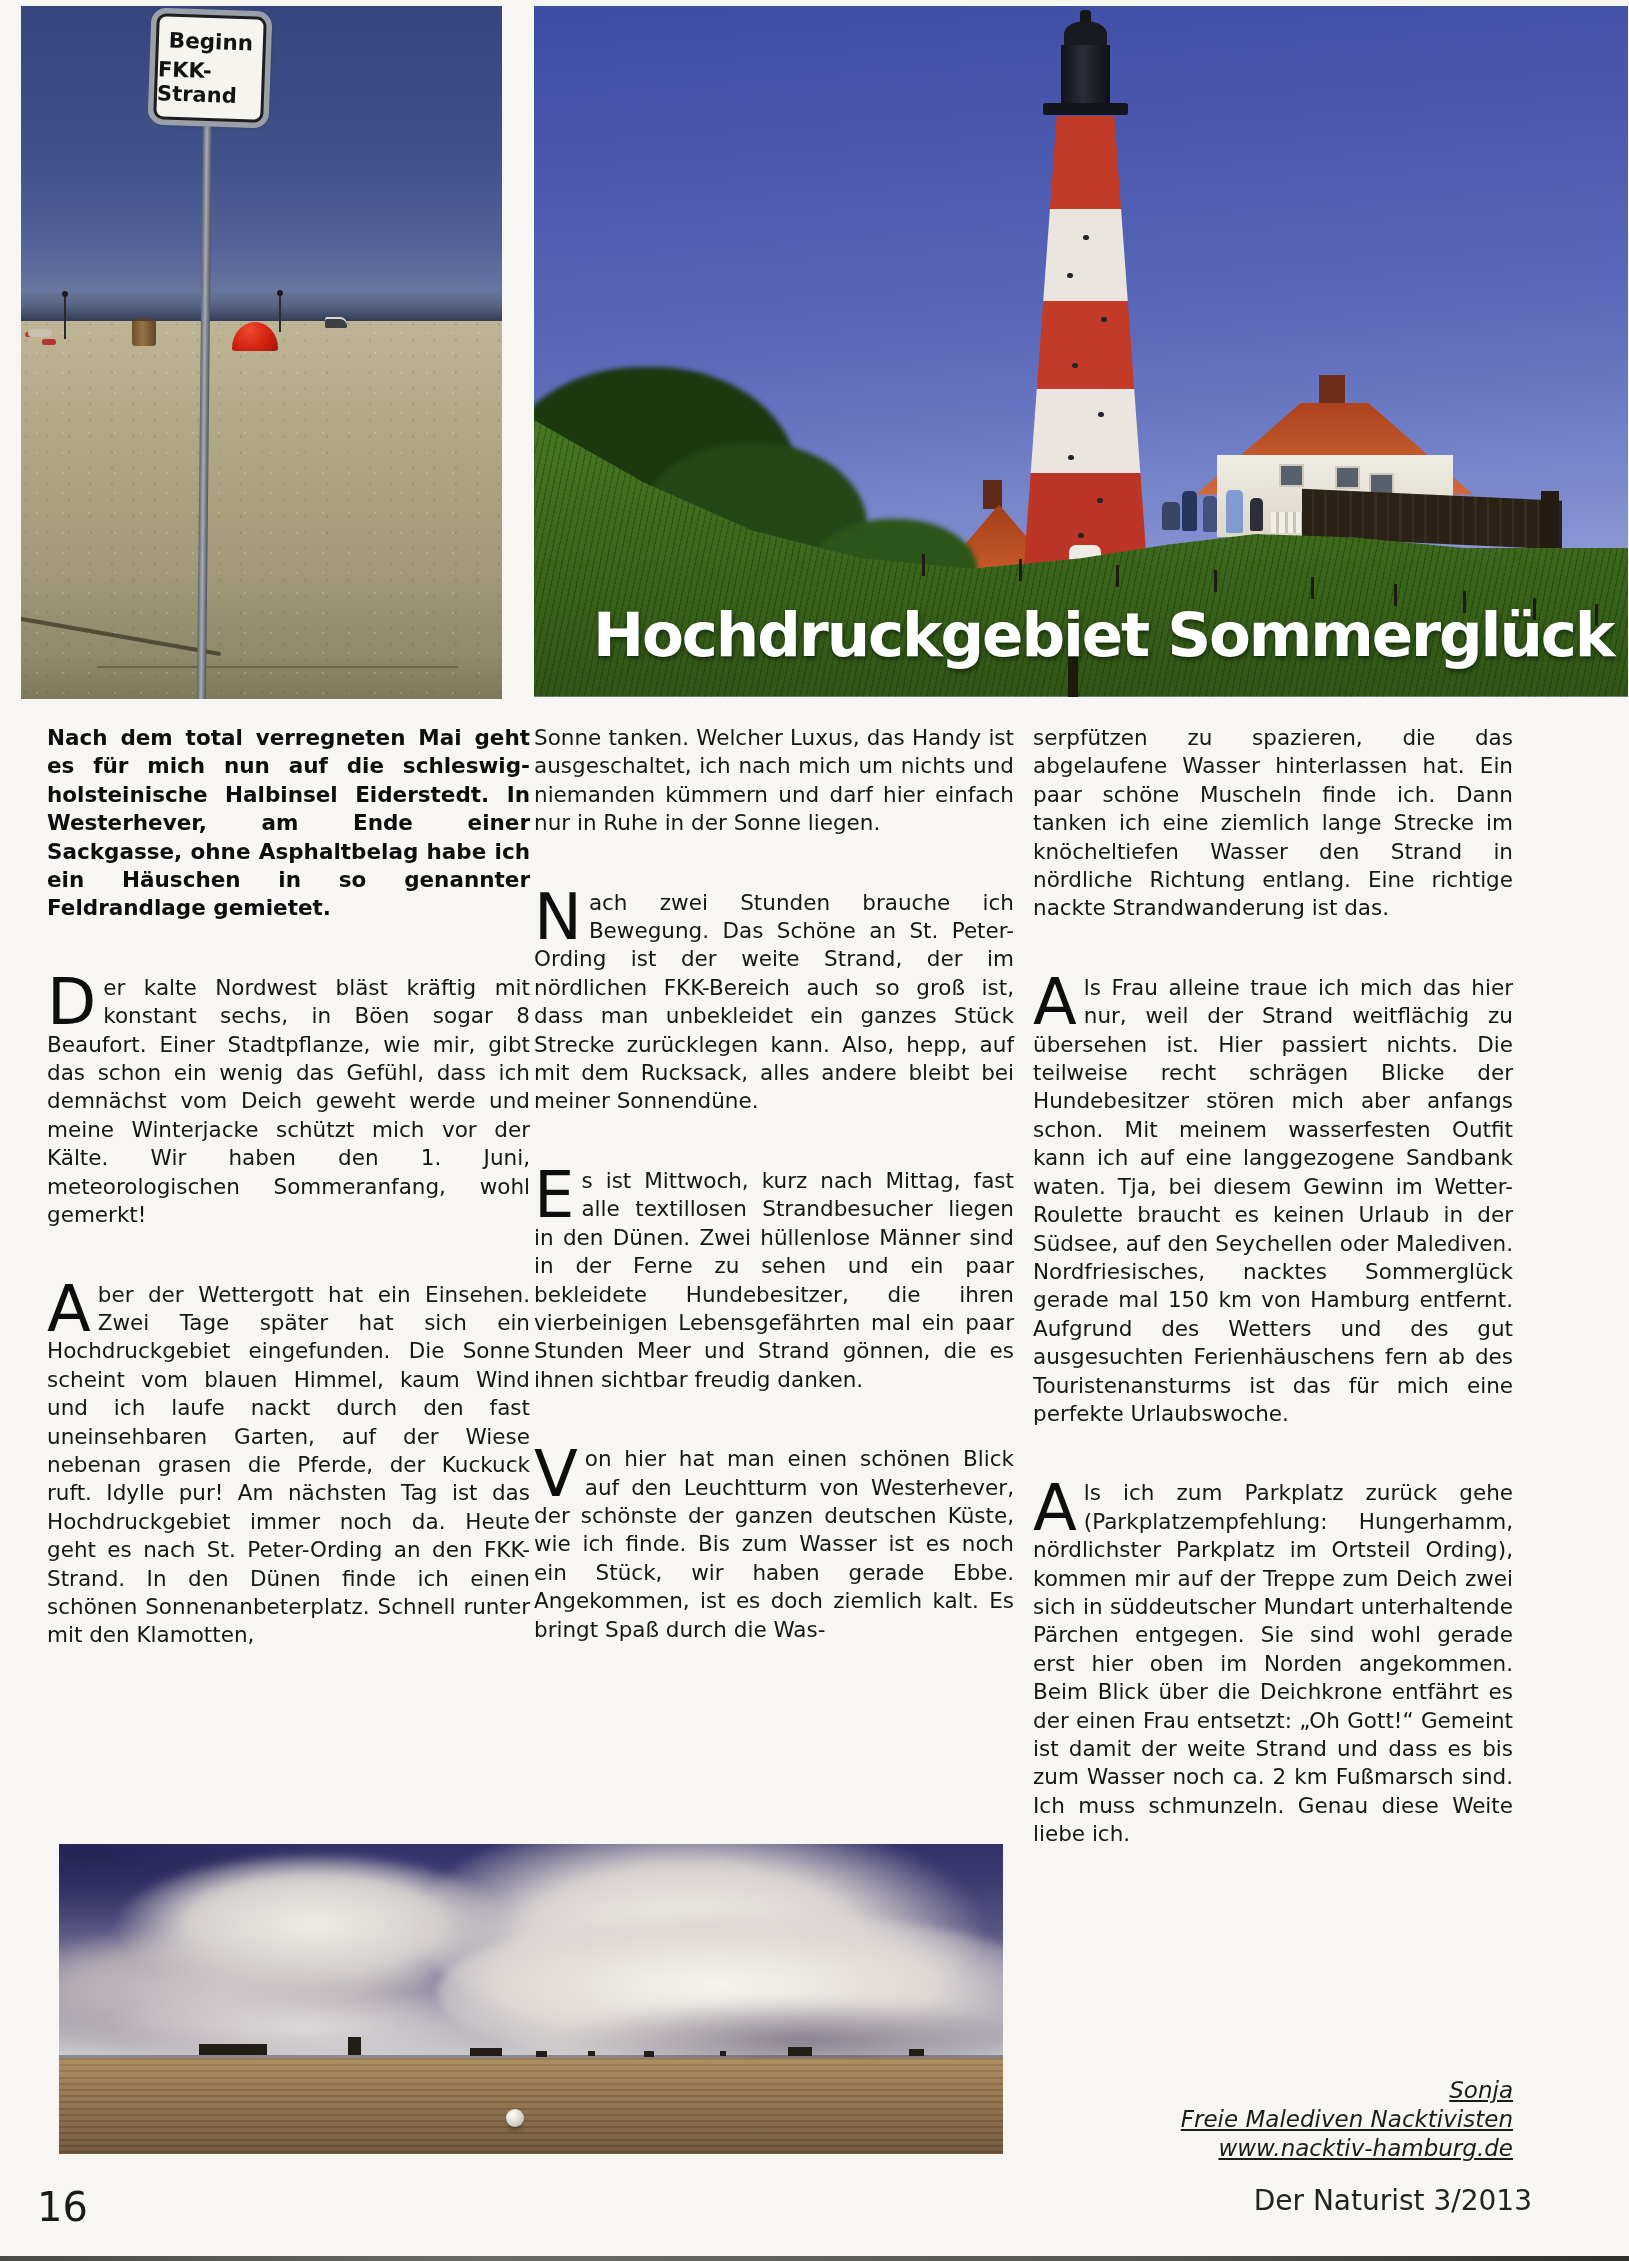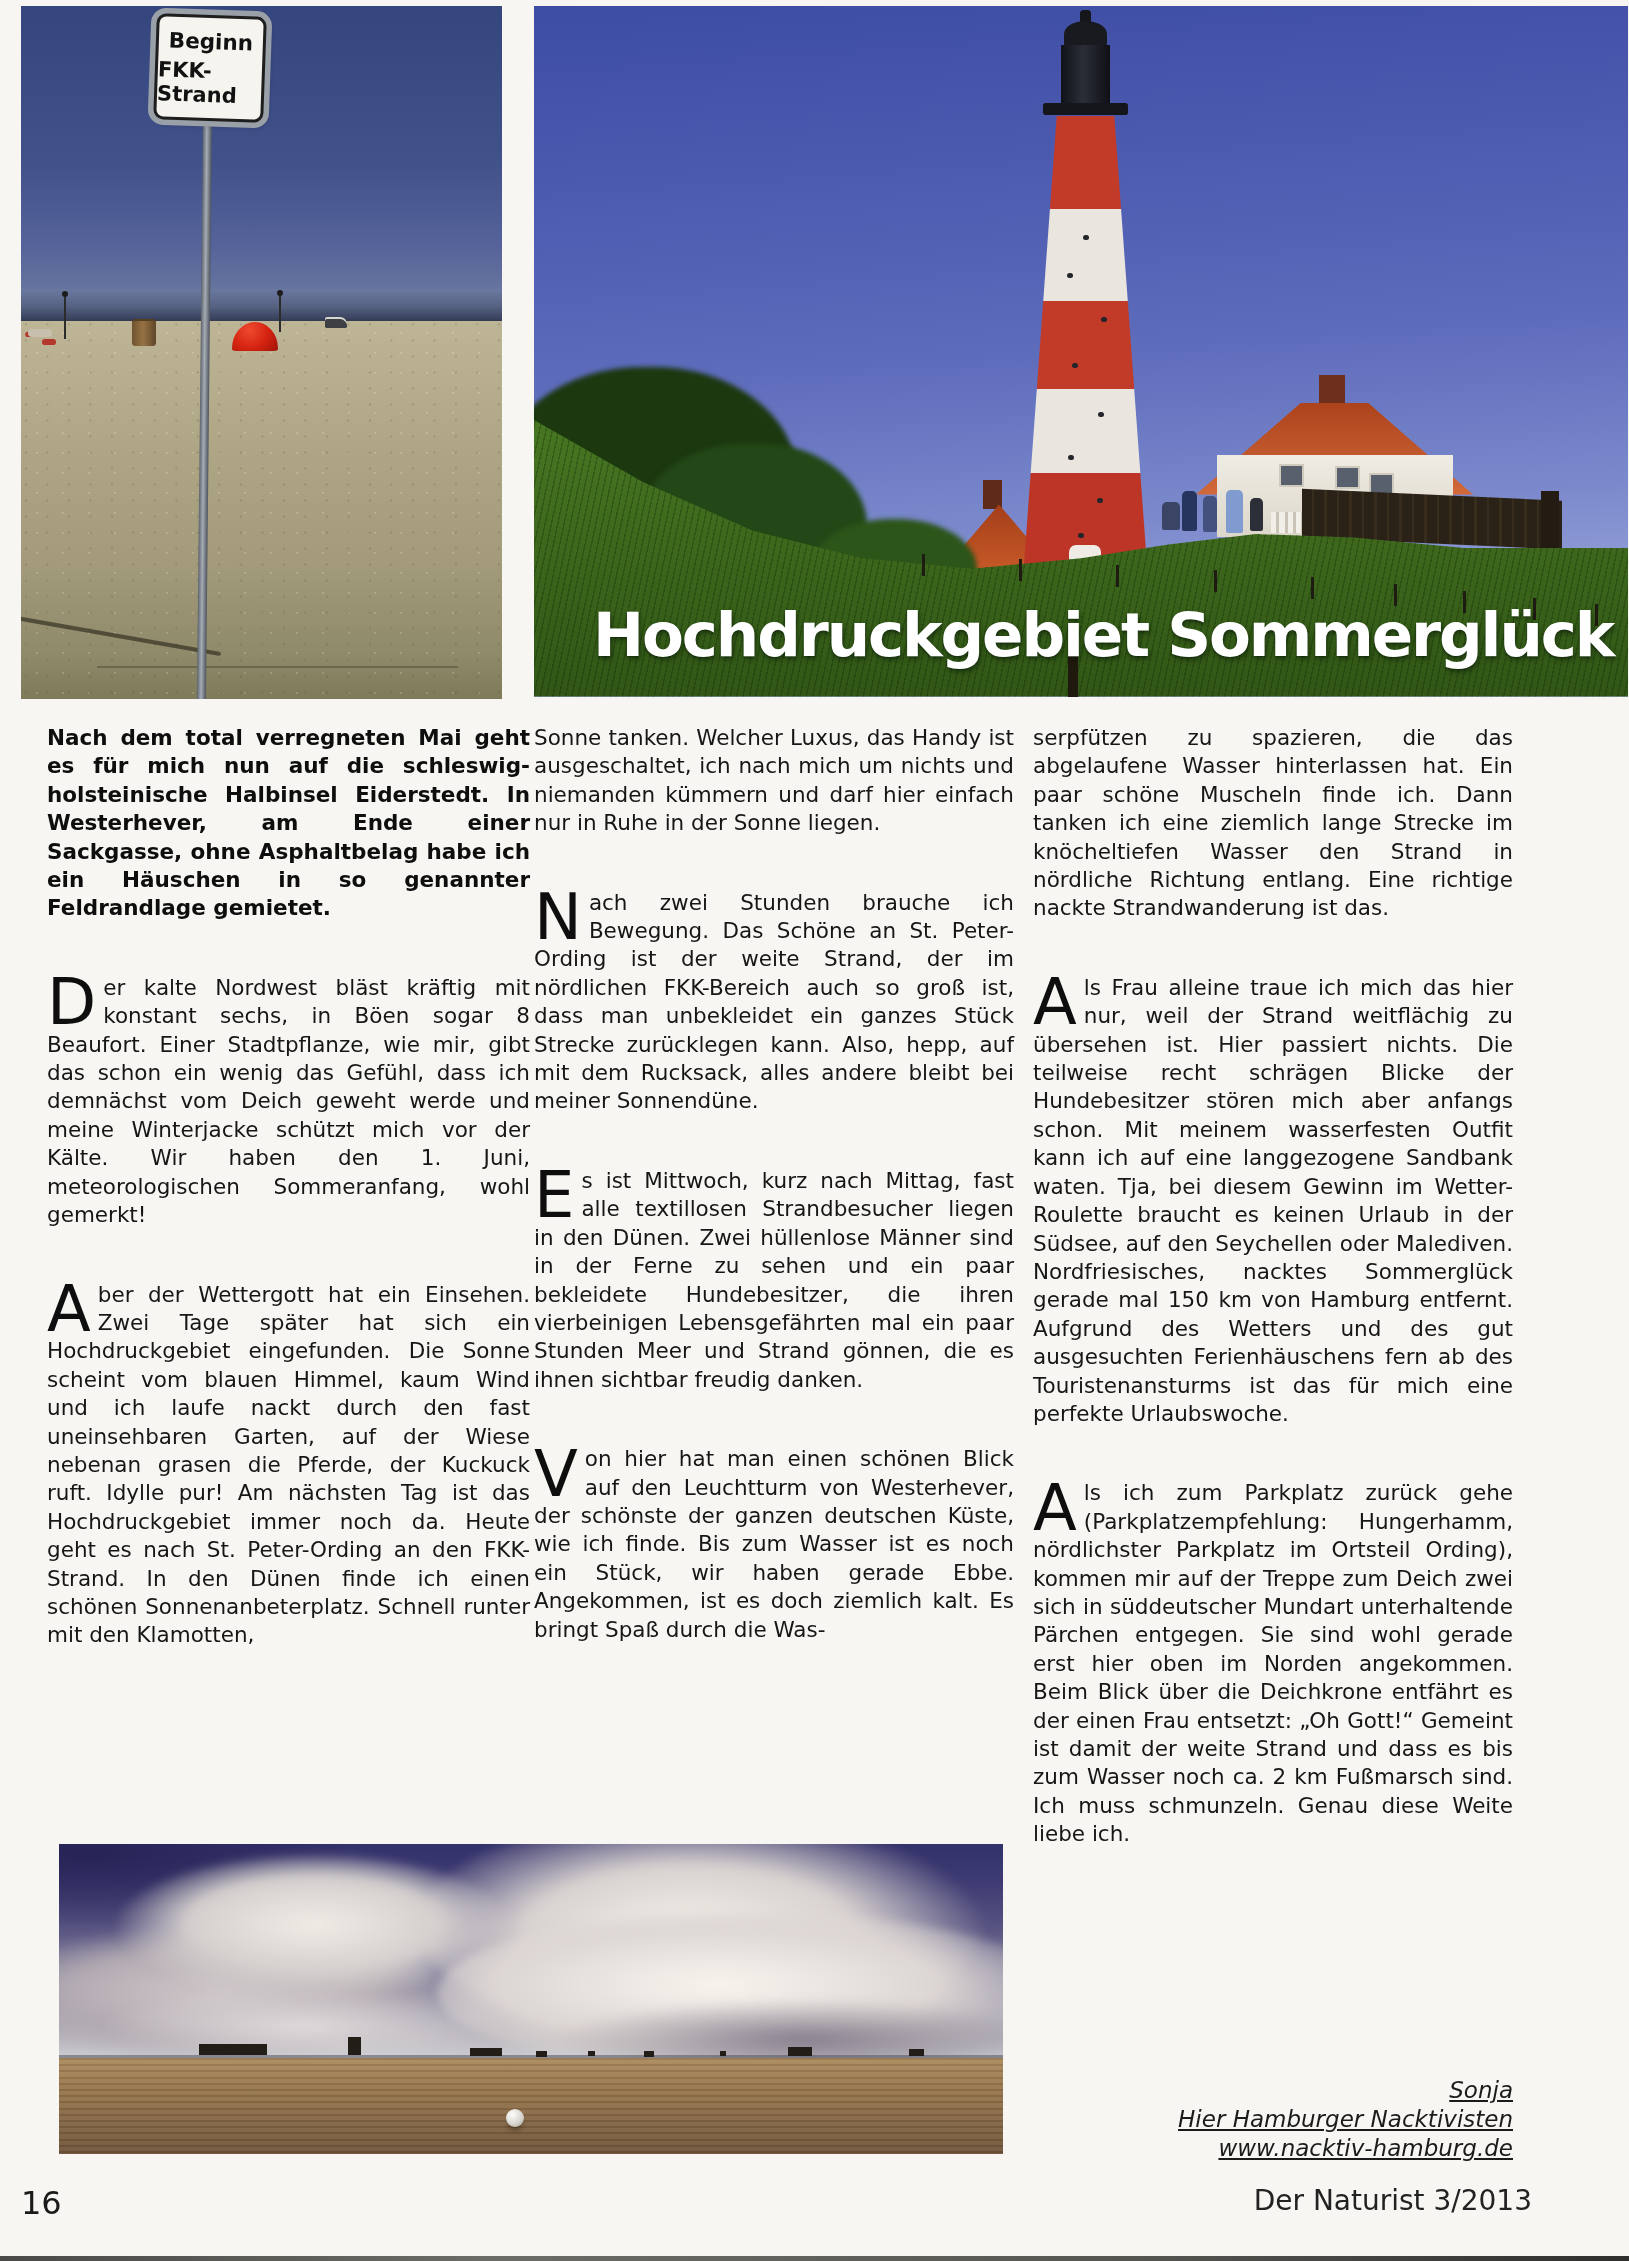--- a/index.html
+++ b/index.html
@@ -154,21 +154,21 @@
   .s-b5{left:70%;top:207px;width:.7%;height:4.9px;}
   .s-b6{left:77.2%;top:203px;width:2.6%;height:9px;}
   .s-b7{left:90%;top:205px;width:1.6%;height:7px;}
   .bp-ball{position:absolute;left:447px;top:265px;width:18px;height:18px;border-radius:50%;
        background:radial-gradient(circle at 35% 30%,#fdfdfa 0%,#d9d6cf 55%,#a4a198 100%);
        box-shadow:0 5.5px 4.9px -2.1px rgba(55,40,25,.55);}
 
   
   .signature{position:absolute;left:1033px;top:2076px;width:480px;text-align:right;
        font-style:italic;font-size:23px;line-height:29px;color:#1b1b1b;text-decoration:underline;}
-  .footer-num{position:absolute;left:21px;top:2184px;font-size:32px;color:#1a1a1a;}
+  .footer-num{position:absolute;left:37px;top:2184px;font-size:40px;color:#1a1a1a;}
   .footer-mag{position:absolute;right:98px;top:2184px;font-size:28px;color:#222;}
   .scan-edge{position:absolute;left:0;bottom:0;width:100%;height:4.9px;
        background:linear-gradient(to right,#4a4a48,#6b6b67 30%,#555552 70%,#2f2f2d);}
 </style>
 </head>
 <body>
 
 <div class="page">
 
   <figure class="photo-left">
@@ -279,21 +279,21 @@
     <div class="sil s-b4"></div>
     <div class="sil s-b5"></div>
     <div class="sil s-b6"></div>
     <div class="sil s-b7"></div>
     <div class="bp-sand"></div>
     <div class="bp-ball"></div>
   </figure>
 
   <div class="signature">
     <div>Sonja</div>
-    <div>Hier Hamburger Nacktivisten</div>
+    <div>Freie Malediven Nacktivisten</div>
     <div>www.nacktiv-hamburg.de</div>
   </div>
 
   <div class="footer-num">16</div>
   <div class="footer-mag">Der Naturist 3/2013</div>
   <div class="scan-edge"></div>
 
 </div>
 
 

